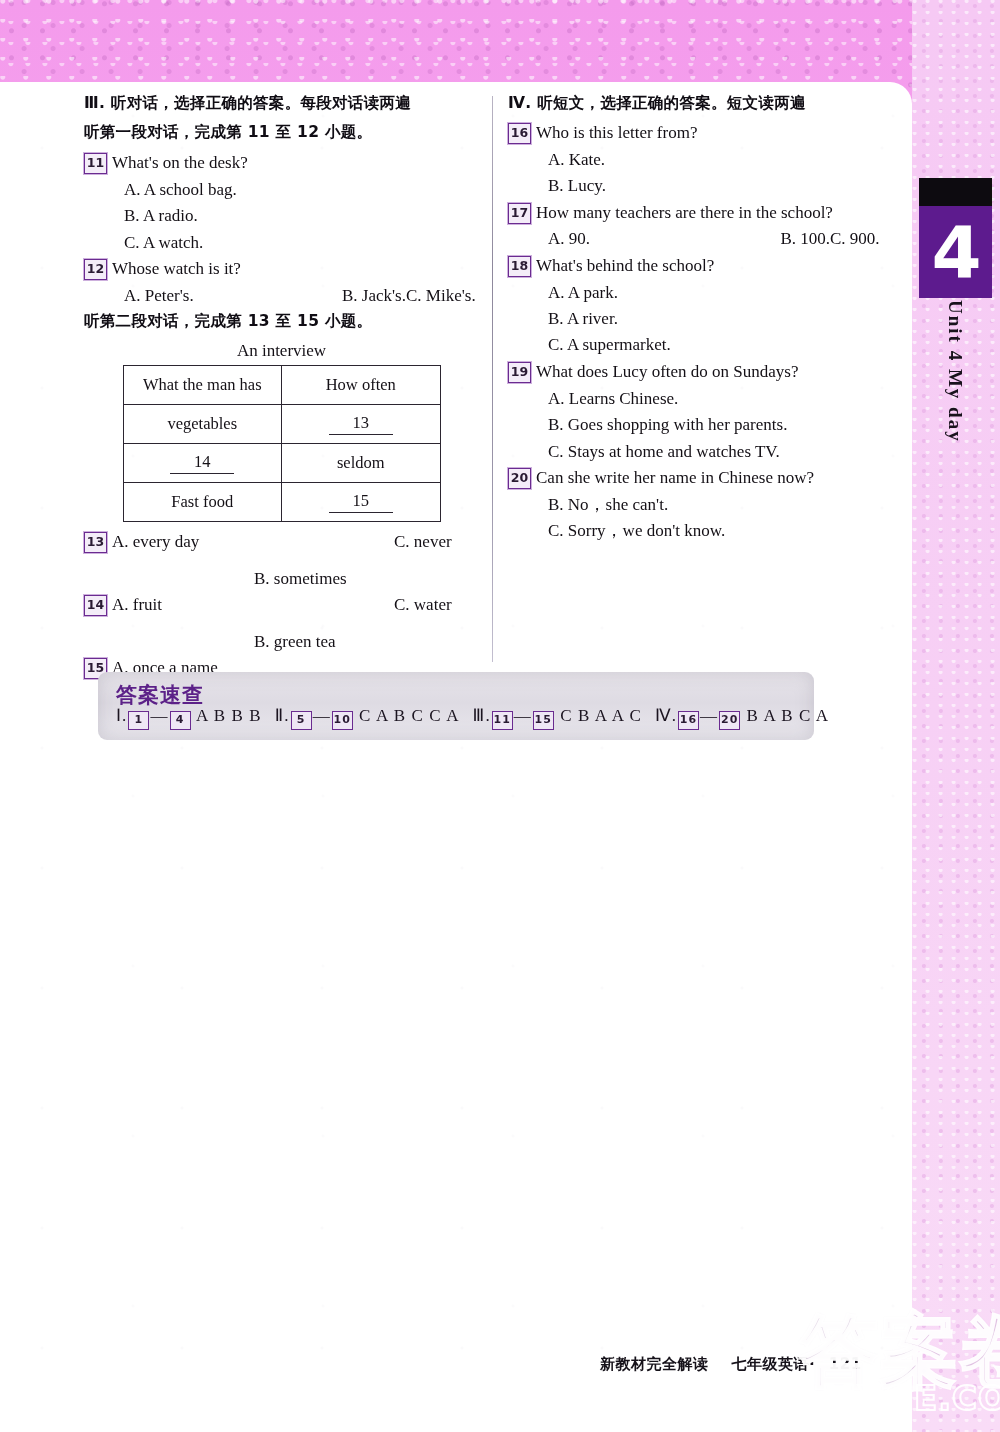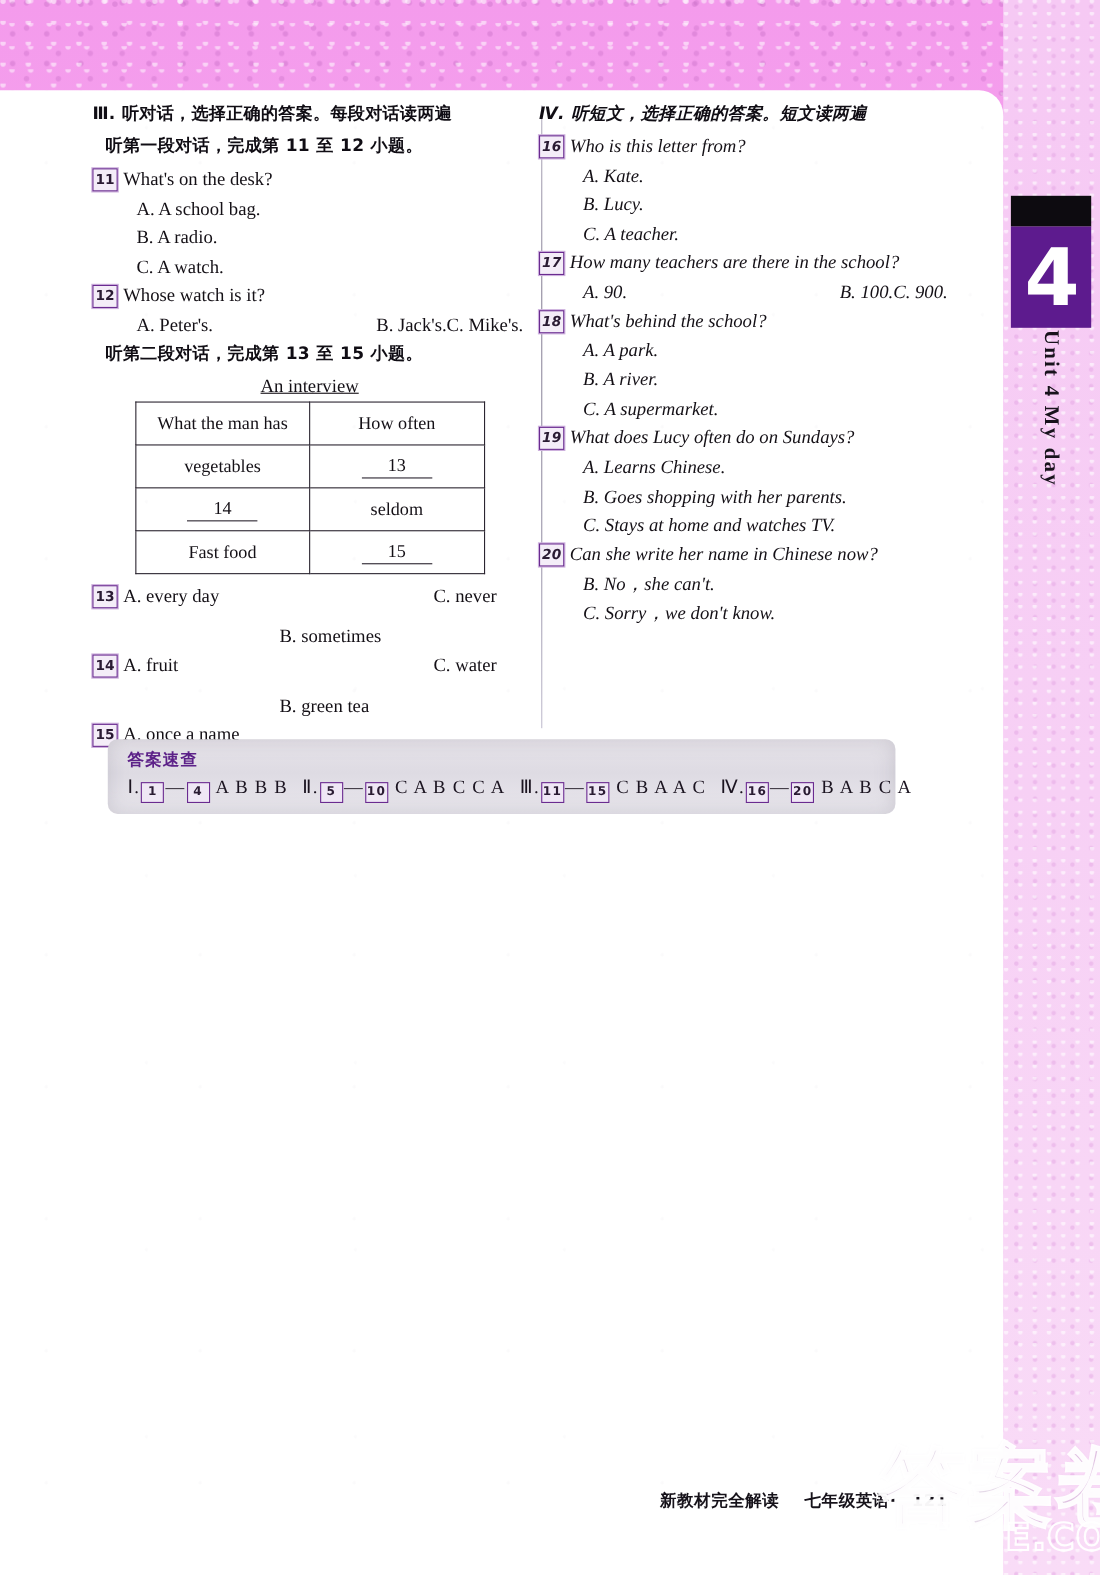--- a/index.html
+++ b/index.html
@@ -57,34 +57,34 @@
   }
   #tab-label span{
     writing-mode:vertical-rl;
     font-family:"Liberation Serif", serif;
     font-weight:bold;font-size:19px;letter-spacing:2px;color:#18121c;
     white-space:nowrap;
   }
   
   .col{position:absolute;top:93px;}
   #col-left{left:84px;width:395px;}
-  #col-right{left:490px;width:400px;font-style:italic;}
+  #col-right{left:508px;width:400px;}
   #divider{
     position:absolute;left:492px;top:96px;width:1px;height:566px;
     background:linear-gradient(180deg,#b9b4c4,#8e889c 30%,#9b96aa 70%,#c3bfd0);
   }
   .sec-head{
     font-family:"DejaVu Sans", sans-serif;
     font-weight:bold;font-size:15.5px;color:#100d14;
     letter-spacing:.3px;margin:0 0 8px 0;white-space:nowrap;
   }
   .cn-line{
     font-family:"DejaVu Sans", sans-serif;
     font-weight:bold;font-size:15.5px;color:#100d14;
-    margin:0 0 9px 12px;letter-spacing:.3px;
+    margin:0 0 9px 0;letter-spacing:.3px;
   }
   .q{
     position:relative;margin:0 0 5px 0;
     font-size:17px;color:#141016;line-height:1.28;
     padding-left:28px;
   }
   .qnum{
     position:absolute;left:0;top:1px;
     display:inline-block;width:21px;height:19px;
     border:1.6px solid #6a2b90;
@@ -110,21 +110,20 @@
     position:relative;margin:0 0 4px 0;
     font-size:17px;color:#141016;line-height:1.3;
     padding-left:28px;display:flex;
   }
   .q-inline .oA{width:142px;}
   .q-inline .oB{width:140px;margin-top:37px;}
   
   .tbl-title{
     text-align:center;font-size:17px;color:#141016;
     margin:7px 0 4px 0;
-    text-decoration:underline;
   }
   table.interview{
     border-collapse:collapse;margin:0 auto;width:318px;
     table-layout:fixed;
   }
   table.interview td{
     border:1.3px solid #2b2530;
     text-align:center;font-size:16.5px;color:#141016;
     height:36px;vertical-align:middle;
   }
@@ -135,21 +134,21 @@
   
   #answer-panel{
     position:absolute;left:98px;top:672px;width:716px;height:68px;
     background:linear-gradient(180deg,#e7e4ea 0%,#dedbe3 45%,#e9e7ed 100%);
     border-radius:9px;
     box-shadow:inset 0 0 18px rgba(120,115,130,.25);
   }
   #answer-title{
     position:absolute;left:18px;top:9px;
     font-family:"DejaVu Sans", sans-serif;
-    font-weight:bold;font-size:15px;color:#5c2188;letter-spacing:1px;
+    font-weight:bold;font-size:21px;color:#5c2188;letter-spacing:1px;
   }
   #answer-line{
     position:absolute;left:18px;top:33px;
     font-size:17px;color:#1b1420;letter-spacing:1.1px;white-space:nowrap;
   }
   #answer-line .akn{
     display:inline-block;width:19px;height:17px;
     border:1.5px solid #6a2b90;
     font-family:"DejaVu Sans", sans-serif;
     font-size:11px;font-weight:bold;color:#2a1b33;
@@ -282,21 +281,20 @@
 <div class="col" id="col-right">
 
   <p class="sec-head">Ⅳ. 听短文，选择正确的答案。短文读两遍</p>
 
   <div class="q">
     <span class="qnum">16</span>
     <span>Who is this letter from?</span>
   </div>
   <p class="opt">A. Kate.</p>
   <p class="opt">B. Lucy.</p>
-  <p class="opt">C. A teacher.</p>
 
   <div class="q">
     <span class="qnum">17</span>
     <span>How many teachers are there in the school?</span>
   </div>
   <div class="opt-row">
     <span class="oA">A. 90.</span>
     <span class="oB">B. 100.</span>
     <span>C. 900.</span>
   </div>

